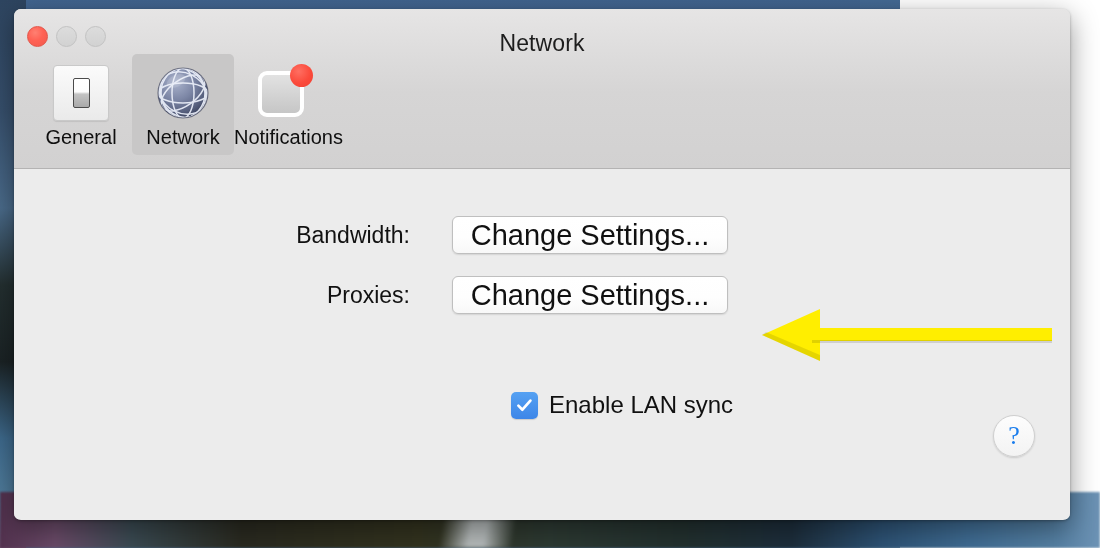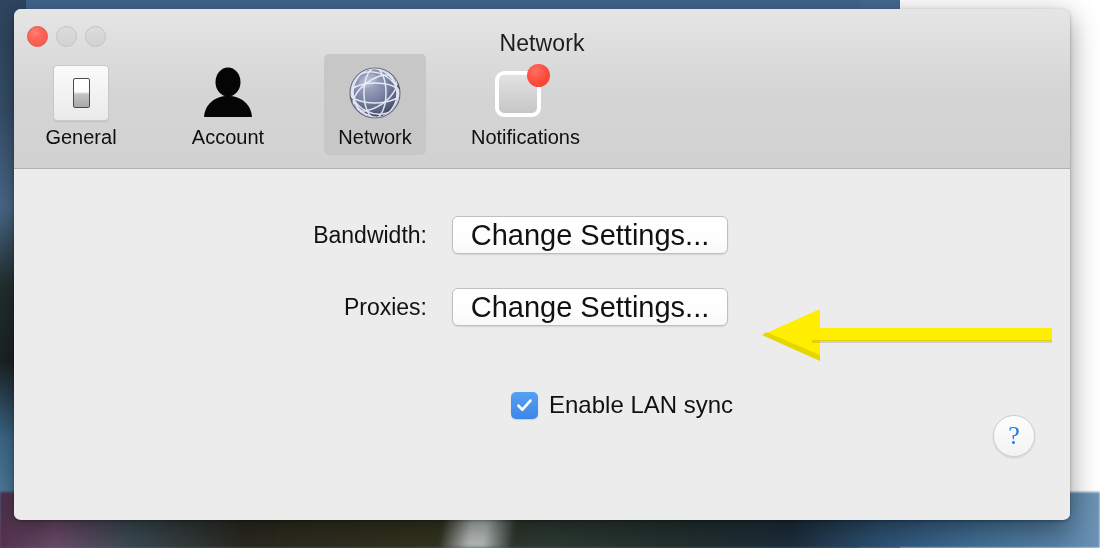--- a/index.html
+++ b/index.html
@@ -126,21 +126,20 @@
     letter-spacing: 0.1px;
   }
 
   
   #toolbar {
     position: absolute;
     left: 16px;
     top: 45px;
     display: flex;
     align-items: flex-end;
-    gap: 45px;
   }
   .tab {
     width: 102px;
     padding: 8px 0 6px 0;
     border-radius: 5px;
     text-align: center;
     cursor: default;
     position: relative;
   }
   .tab.selected {
@@ -227,28 +226,28 @@
     height: 350px;
     background: #ececec;
   }
 
   .form-row {
     position: absolute;
     display: flex;
     align-items: center;
   }
   #row-bandwidth { left: 0; top: 47px; }
-  #row-proxies   { left: 0; top: 119px; }
+  #row-proxies   { left: 0; top: 107px; }
 
   .row-label {
     width: 438px;
     text-align: right;
     font-size: 23px;
     color: #111111;
-    padding-right: 25px;
+    padding-right: 42px;
     box-sizing: border-box;
   }
   .push-button {
     width: 276px;
     height: 38px;
     background: linear-gradient(to bottom, #ffffff 0%, #fefefe 55%, #f8f8f8 100%);
     border: 1px solid #bfbfbf;
     border-radius: 6px;
     font-size: 29px;
     color: #111111;
@@ -337,29 +336,20 @@
 
         <div class="tab">
           <div class="tab-icon">
             <div class="icon-switch">
               <div class="icon-switch-toggle"></div>
             </div>
           </div>
           <div class="tab-label">General</div>
         </div>
 
-        <div class="tab">
-          <div class="tab-icon">
-            <svg class="icon-person" viewBox="0 0 56 56" aria-hidden="true">
-              <ellipse cx="28" cy="17" rx="12.5" ry="14.5" fill="#050505"></ellipse>
-              <path d="M28 31 C15 31 5 39 4 52 L52 52 C51 39 41 31 28 31 Z" fill="#050505"></path>
-            </svg>
-          </div>
-          <div class="tab-label">Account</div>
-        </div>
 
 
         <div class="tab selected">
           <div class="tab-icon">
             <svg class="icon-globe" viewBox="0 0 58 58" aria-hidden="true">
               <defs>
                 <radialGradient id="globeGrad" cx="36%" cy="28%" r="78%">
                   <stop offset="0%" stop-color="#aab3cc"></stop>
                   <stop offset="45%" stop-color="#7d87a6"></stop>
                   <stop offset="80%" stop-color="#555e7c"></stop>

